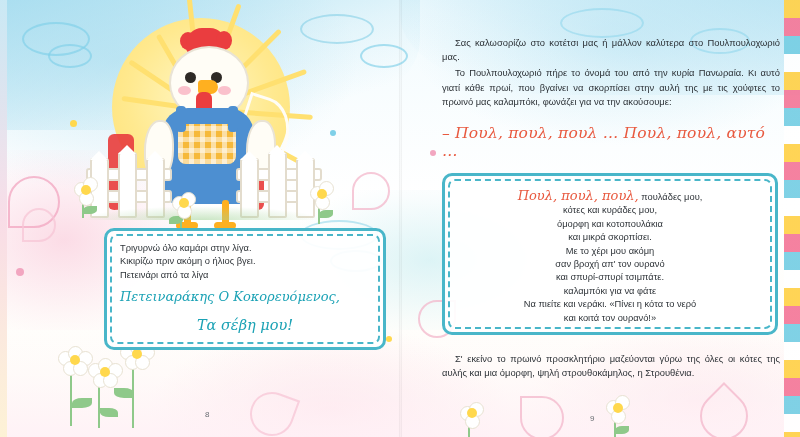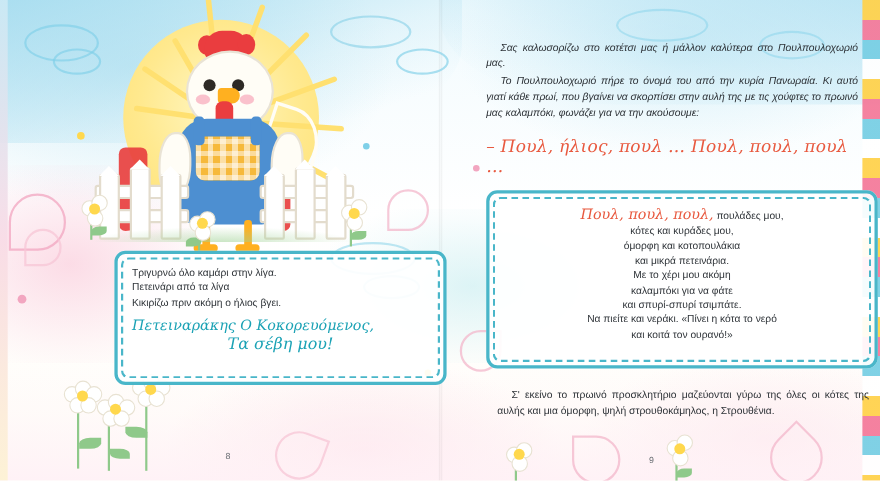--- a/index.html
+++ b/index.html
@@ -151,21 +151,20 @@
   .flower { position: absolute; }
   .petal { position: absolute; width: 13px; height: 13px; background: #ffffff; border: 1.5px solid #e8e2d2; border-radius: 50%; }
   .fcenter { position: absolute; width: 10px; height: 10px; background: #ffd84d; border-radius: 50%; }
   .stem { position: absolute; width: 2px; background: #8fc98a; }
   .leaf { position: absolute; width: 14px; height: 8px; background: #8fc98a; border-radius: 50% 0 50% 0; }
   
   .poembox {
     position: absolute;
     background: rgba(255,255,255,0.92);
     border-radius: 10px;
-    padding-left: 20px;
   }
   .poembox .inner {
     position: absolute;
     inset: 6px;
     border: 2px dashed #49b6c9;
     border-radius: 7px;
   }
   .poembox .outer-line {
     position: absolute;
     inset: 0;
@@ -198,34 +197,34 @@
   .script.big { font-size: 14.5px; }
   
   .prose {
     position: absolute;
     left: 442px; top: 36px; width: 338px;
     font-size: 9.4px;
     line-height: 14.2px;
     color: #2c3136;
     text-align: justify;
   }
-  .prose p { margin: 0 0 2px 0; font-style: italic; }
+  .prose p { margin: 0 0 2px 0; }
   .prose p.indent { text-indent: 13px; }
   .chorus {
     position: absolute;
     left: 442px; top: 124px; width: 340px;
     font-family: "DejaVu Serif", serif;
     font-style: italic;
     color: #e8593f;
     font-size: 15.5px;
     letter-spacing: .2px;
   }
   .prose-bottom {
     position: absolute;
-    left: 452px; top: 352px; width: 338px;
+    left: 442px; top: 352px; width: 338px;
     font-size: 9.4px;
     line-height: 14.2px;
     color: #2c3136;
     text-align: justify;
     text-indent: 13px;
   }
   
   .pageno {
     position: absolute;
     font-size: 8px;
@@ -399,51 +398,52 @@
     <div class="petal" style="left:9px; top:-4px;"></div>
     <div class="petal" style="left:5px; top:8px;"></div>
     <div class="fcenter" style="left:7px; top:2px;"></div>
   </div>
 
   <div class="prose">
     <p class="indent">Σας καλωσορίζω στο κοτέτσι μας ή μάλλον καλύτερα στο Πουλπουλοχωριό μας.</p>
     <p class="indent">Το Πουλπουλοχωριό πήρε το όνομά του από την κυρία Πανωραία. Κι αυτό γιατί κάθε πρωί, που βγαίνει να σκορπίσει στην αυλή της με τις χούφτες το πρωινό μας καλαμπόκι, φωνάζει για να την ακούσουμε:</p>
   </div>
 
-  <div class="chorus">– Πουλ, ήλιος, πουλ … Πουλ, πουλ, πουλ …</div>
+  <div class="chorus">– Πουλ, πουλ, πουλ … Πουλ, πουλ, αυτό …</div>
 
   <div class="poembox poem-right">
     <div class="outer-line"></div>
     <div class="inner"></div>
     <div class="poem-text right">
       <div style="text-align:center;">
         <span class="script">Πουλ, πουλ, πουλ,</span>
         <span>πουλάδες μου,</span>
       </div>
       <div>κότες και κυράδες μου,</div>
       <div>όμορφη και κοτοπουλάκια</div>
-      <div>και μικρά πετεινάρια.</div>
+      <div>και μικρά σκορπίσει.</div>
       <div>Με το χέρι μου ακόμη</div>
+      <div>σαν βροχή απ' τον ουρανό</div>
+      <div>και σπυρί-σπυρί τσιμπάτε.</div>
       <div>καλαμπόκι για να φάτε</div>
-      <div>και σπυρί-σπυρί τσιμπάτε.</div>
       <div>Να πιείτε και νεράκι. «Πίνει η κότα το νερό</div>
       <div>και κοιτά τον ουρανό!»</div>
     </div>
   </div>
 
   <div class="prose-bottom">Σ' εκείνο το πρωινό προσκλητήριο μαζεύονται γύρω της όλες οι κότες της αυλής και μια όμορφη, ψηλή στρουθοκάμηλος, η Στρουθένια.</div>
 
   <div class="poembox poem-left">
     <div class="outer-line"></div>
     <div class="inner"></div>
     <div class="poem-text">
       <div>Τριγυρνώ όλο καμάρι στην λίγα.</div>
+      <div>Κικιρίζω πριν ακόμη ο ήλιος βγει.</div>
       <div>Πετεινάρι από τα λίγα</div>
-      <div>Κικιρίζω πριν ακόμη ο ήλιος βγει.</div>
       <div class="script teal" style="margin-top:6px;">Πετειναράκης Ο Κοκορευόμενος,</div>
-      <div class="script teal big" style="text-align:center;">Τα σέβη μου!</div>
+      <div class="script teal big" style="text-align:center;margin-top:12px;">Τα σέβη μου!</div>
     </div>
   </div>
 
   <div class="pageno pn-left">8</div>
   <div class="pageno pn-right">9</div>
 
 </div>
 
 </body></html>

